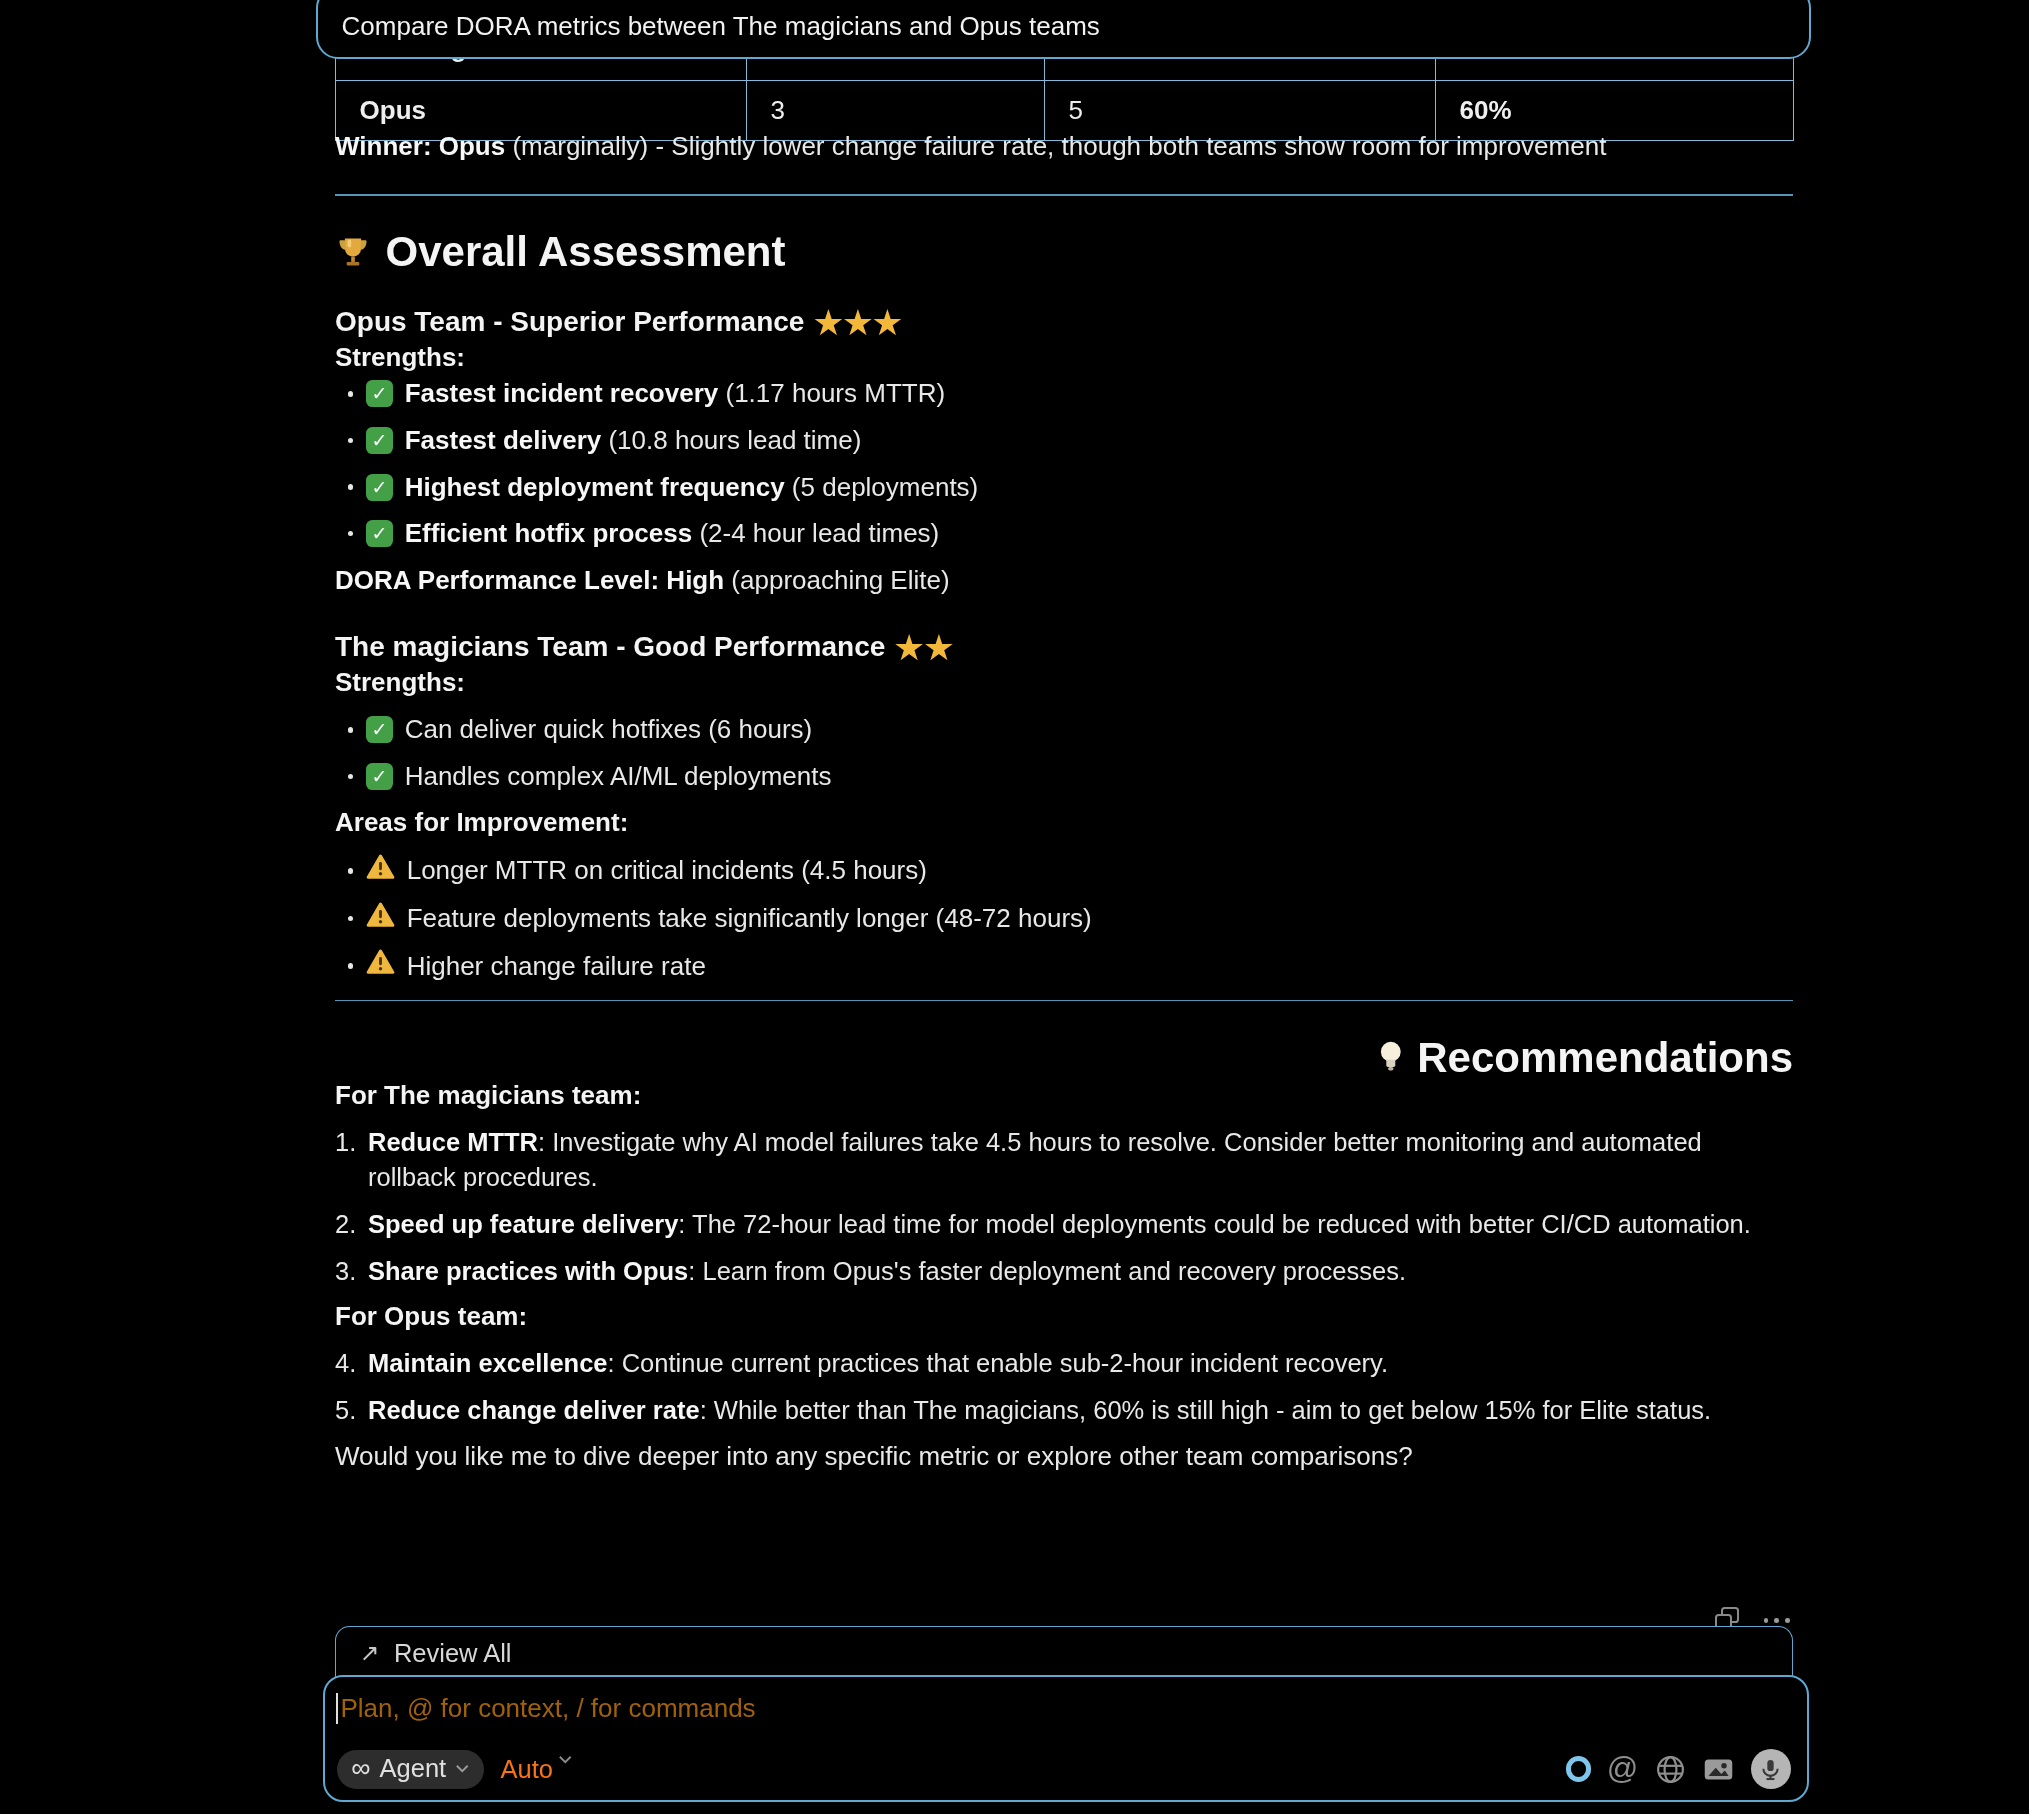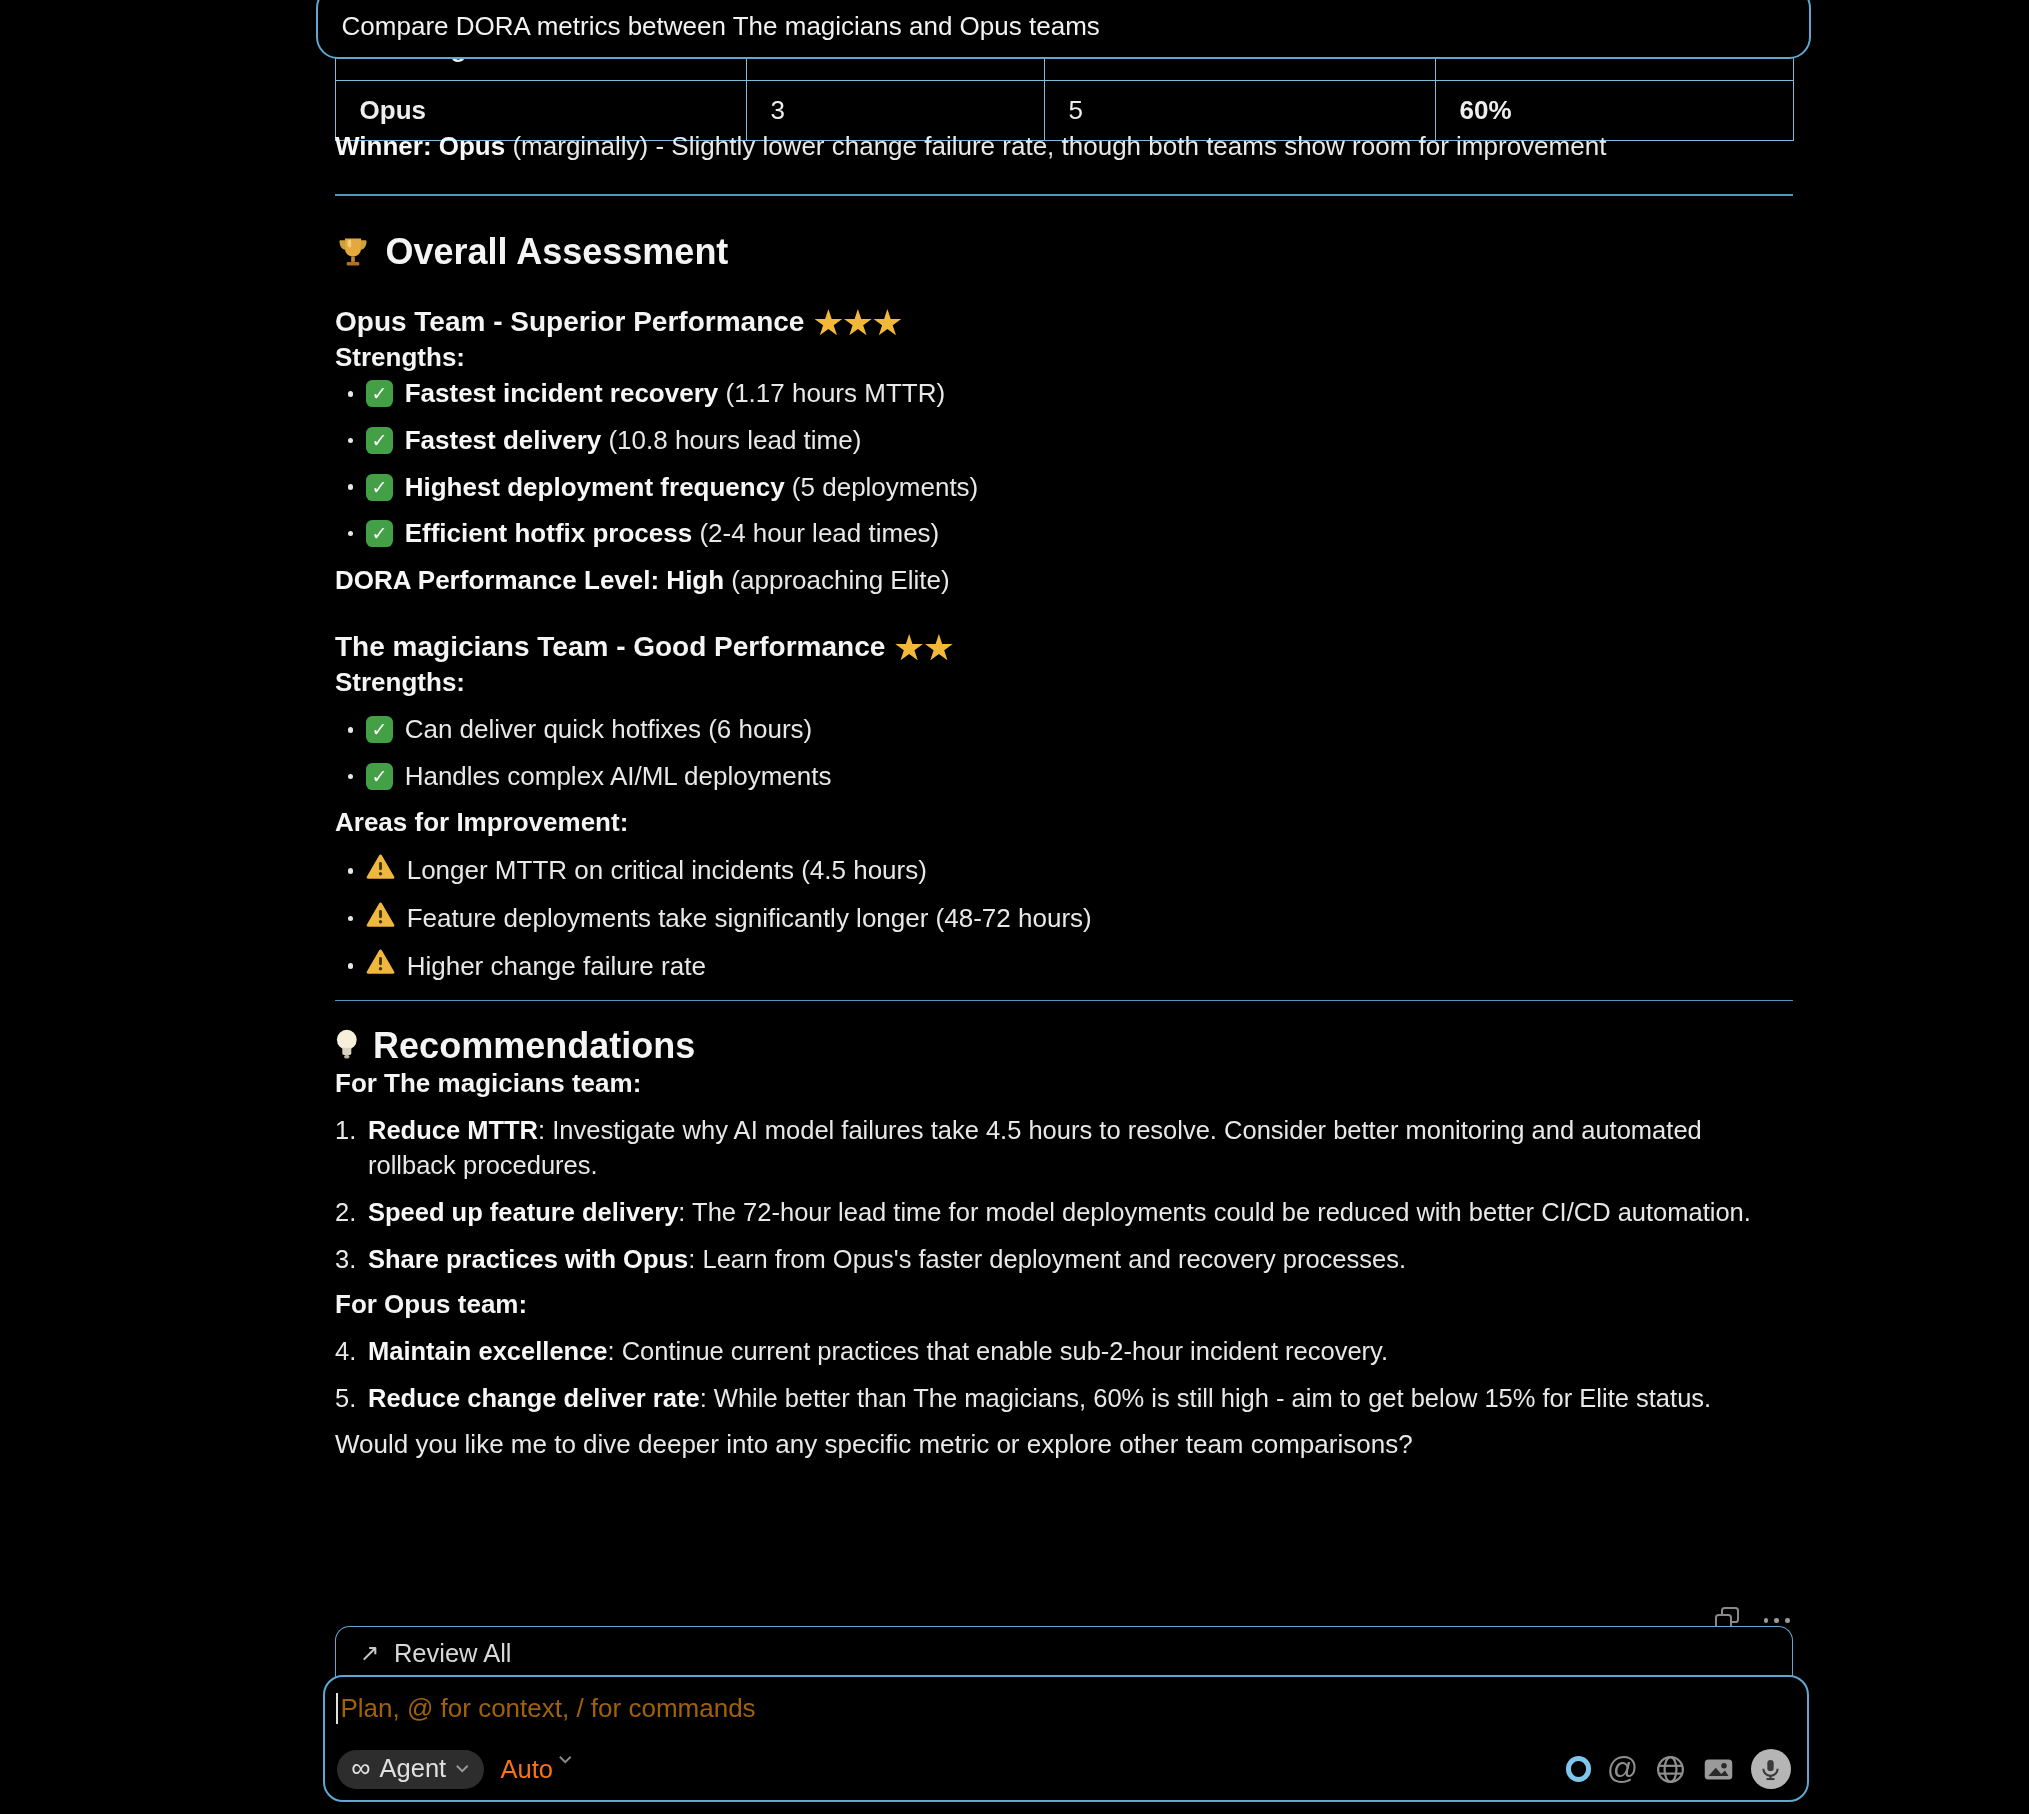--- a/index.html
+++ b/index.html
@@ -19,23 +19,23 @@
   .tbl .r1 td{height:73px;vertical-align:bottom;padding-bottom:16.4px;}
   .tbl .r2 td{height:60px;vertical-align:middle;}
   .c-team{width:411px;} .c-a{width:298px;} .c-b{width:391px;} .c-c{width:358px;}
 
   
   .col{position:absolute;left:335px;top:130px;width:1458px;z-index:1;}
   .col p{margin:0;line-height:33px;}
   .winner{margin-top:25.5px;}
   .divider{height:1.8px;background:#5795b8;margin-top:31px;}
   .divider2{height:1.8px;background:#5795b8;margin-top:16.4px;}
-  h2.sec{margin:36px 0 0 0;font-size:36px;line-height:40px;color:#f4f4f4;
+  h2.sec{margin:36px 0 0 0;font-size:42px;line-height:40px;color:#f4f4f4;
          display:flex;align-items:center;gap:14.5px;font-weight:700;}
-  h2.sec2{margin-top:24px;line-height:42px;}
+  h2.sec2{margin-top:36px;line-height:42px;justify-content:flex-end;}
   h3.team{margin:31px 0 0 0;font-size:28px;line-height:38px;color:#f4f4f4;font-weight:700;}
   h3.team .stars{color:#f3b83a;font-size:36px;letter-spacing:-2.7px;vertical-align:-3.6px;line-height:1;}
   .lbl{margin-top:12.7px;font-weight:700;color:#f4f4f4;}
   .lbl0{margin-top:0;}
   ul.list{list-style:none;margin:3.6px 0 0 0;padding:0;}
   ul.m16{margin-top:14.5px;}
   ul.list li{display:flex;align-items:center;line-height:33px;margin-bottom:13.6px;padding-left:12.7px;}
   .dot{width:5.5px;height:5.5px;border-radius:50%;background:#e6e6e6;margin-right:12.7px;flex:0 0 auto;}
   .chk{display:inline-flex;align-items:center;justify-content:center;width:27px;height:27px;
        border-radius:6.4px;background:#43a047;color:#fff;font-size:19px;font-weight:700;

